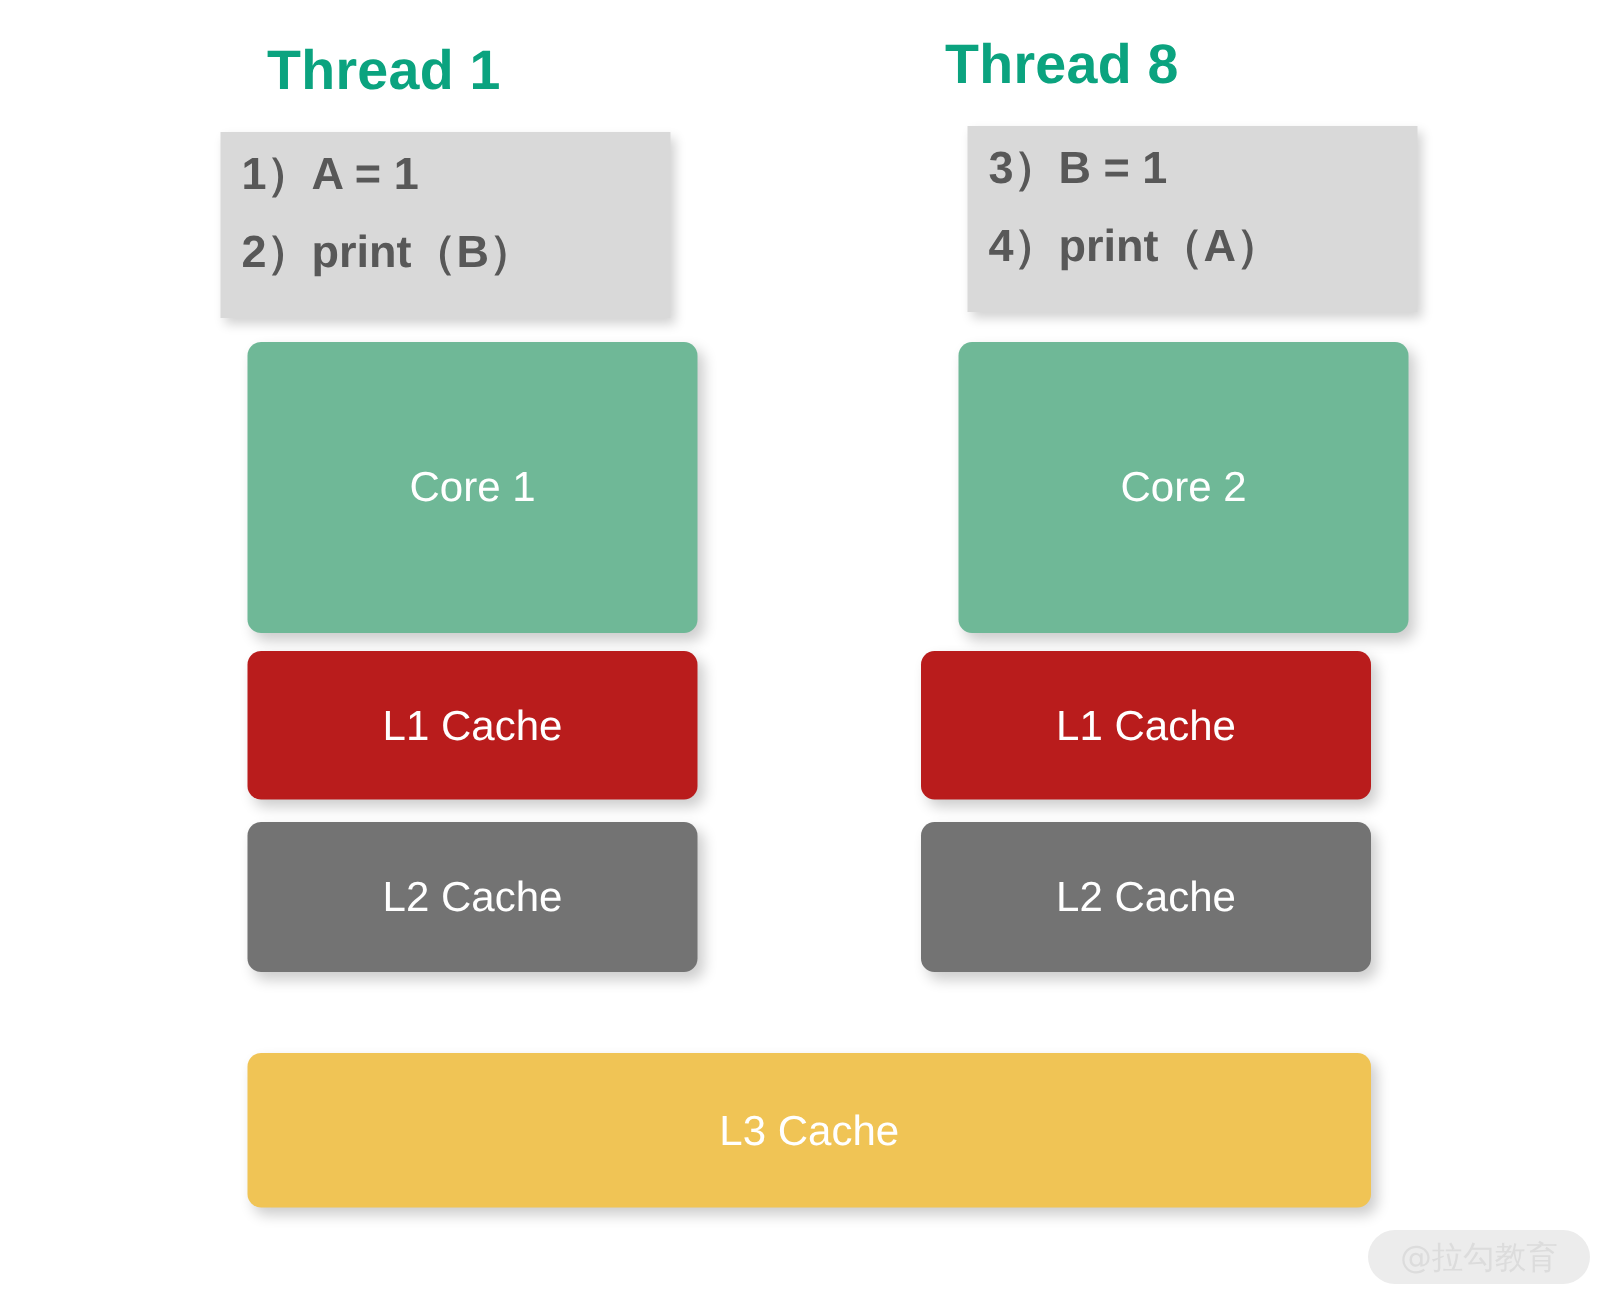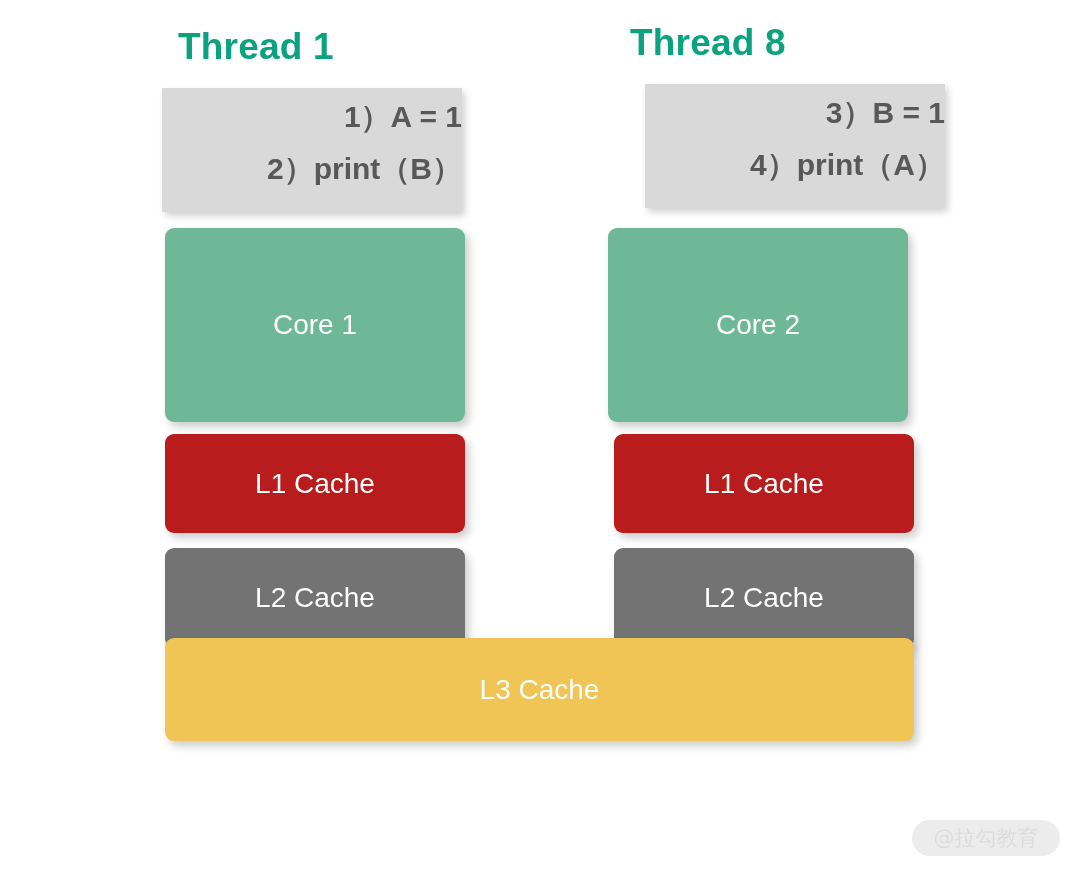--- a/index.html
+++ b/index.html
@@ -14,21 +14,20 @@
     overflow: hidden;
     font-family: "Liberation Sans", "DejaVu Sans", sans-serif;
   }
 
   #canvas {
     position: absolute;
     left: 0;
     top: 0;
     width: 1076px;
     height: 876px;
-    text-align: right;
   }
 
   
   .thread-title {
     position: absolute;
     font-size: 37px;
     font-weight: bold;
     color: #0ba37f;
     letter-spacing: 0.2px;
     white-space: nowrap;
@@ -38,21 +37,21 @@
   #thread2-title { left: 630px; top: 24px; }
 
   
   .code-box {
     position: absolute;
     background: #d9d9d9;
     box-shadow: 3px 4px 7px rgba(0,0,0,0.18);
     box-sizing: border-box;
     padding: 14px 0 0 14px;
   }
-  #code-box-1 { left: 162px; top: 88px; width: 300px; height: 124px; }
+  #code-box-1 { left: 147px; top: 88px; width: 300px; height: 124px; }
   #code-box-2 { left: 614px; top: 84px; width: 300px; height: 124px; margin-left: 31px; }
 
   .code-line {
     color: #585858;
     font-size: 30px;
     font-weight: bold;
     line-height: 1;
     margin-bottom: 22px;
     white-space: pre;
   }
@@ -74,26 +73,26 @@
     line-height: 1;
     white-space: nowrap;
   }
 
   .core-block { background: #6fb897; }
   .l1-block   { background: #b91c1c; }
   .l2-block   { background: #737373; }
   .l3-block   { background: #f0c455; }
 
   #core-1 { left: 165px; top: 228px; width: 300px; height: 194px; }
-  #core-2 { left: 608px; top: 228px; width: 300px; height: 194px; }
+  #core-2 { left: 639px; top: 228px; width: 300px; height: 194px; }
   #l1-1   { left: 165px; top: 434px; width: 300px; height: 99px; }
   #l1-2   { left: 614px; top: 434px; width: 300px; height: 99px; }
   #l2-1   { left: 165px; top: 548px; width: 300px; height: 100px; }
   #l2-2   { left: 614px; top: 548px; width: 300px; height: 100px; }
-  #l3     { left: 165px; top: 638px; width: 749px; height: 103px; }
+  #l3     { left: 165px; top: 702px; width: 749px; height: 103px; }
 
   
   #watermark {
     position: absolute;
     left: 912px;
     top: 820px;
     width: 148px;
     height: 36px;
     background: #ececec;
     border-radius: 18px;

